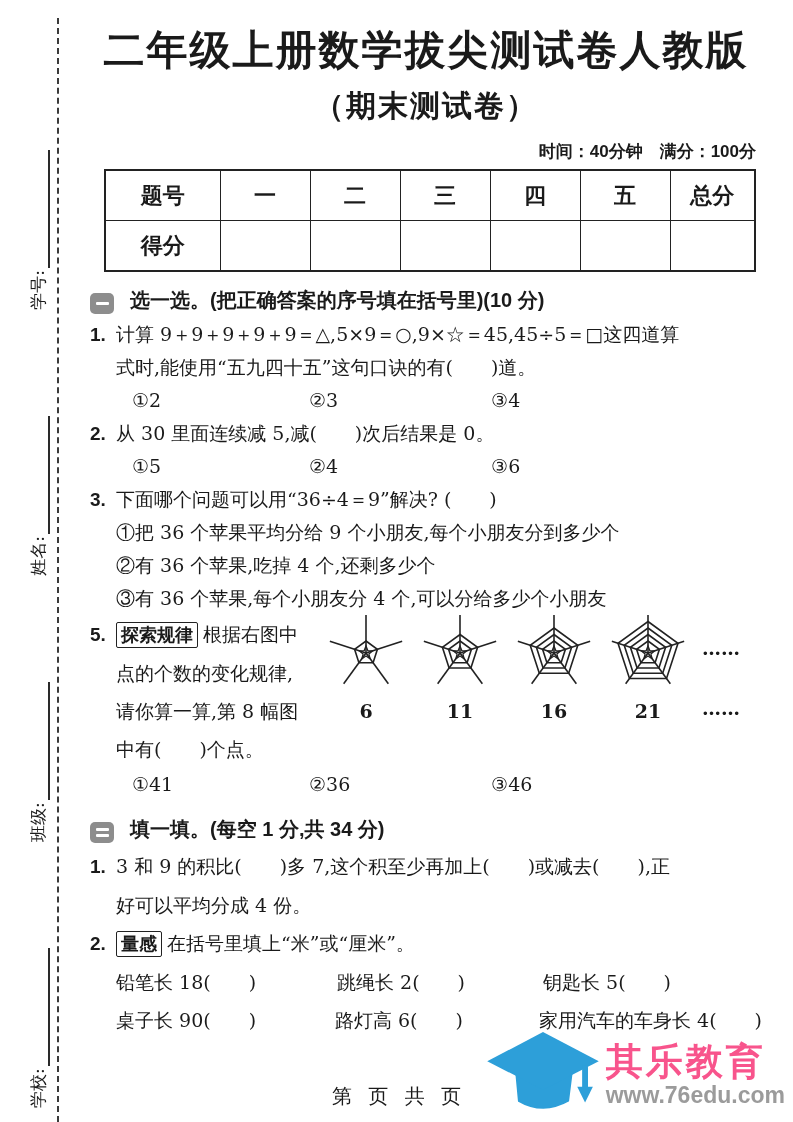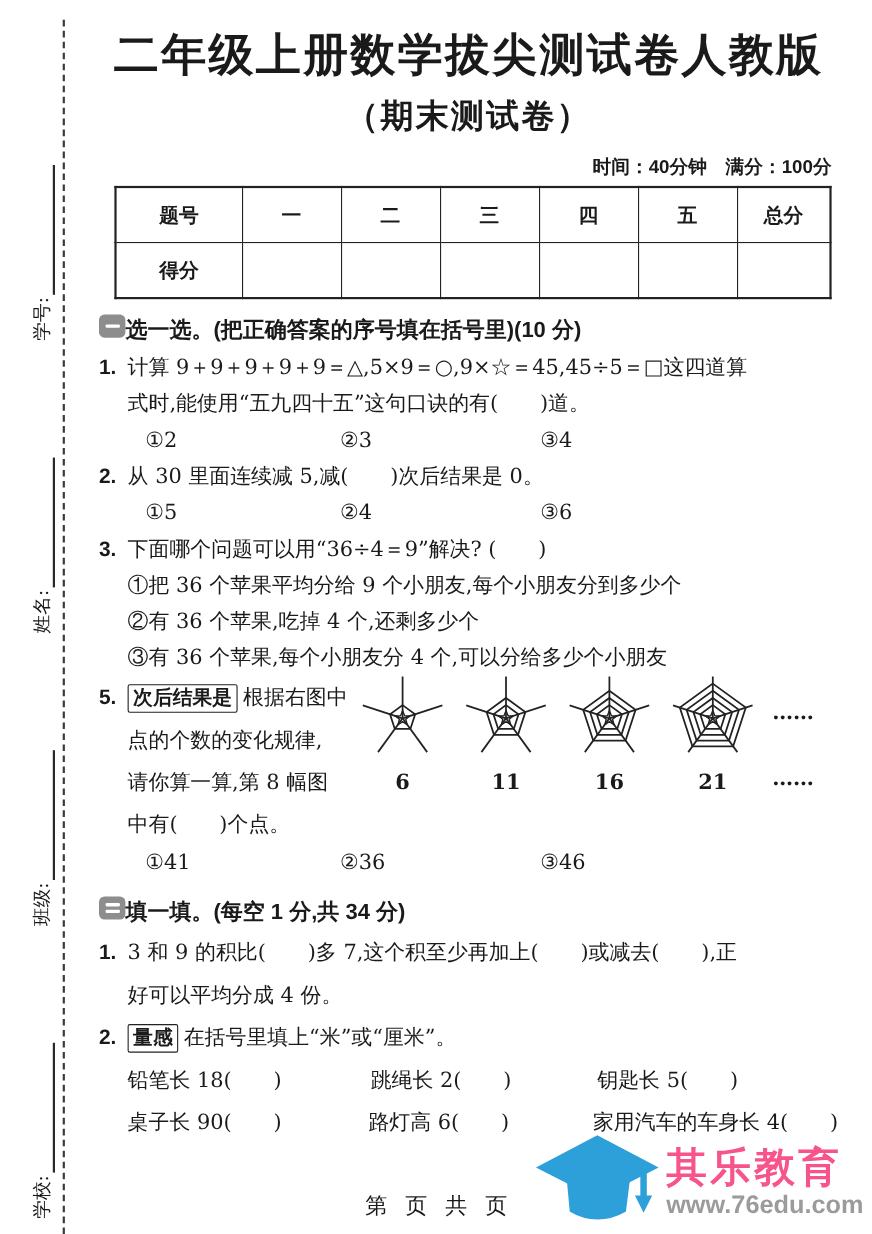--- a/index.html
+++ b/index.html
@@ -18,24 +18,24 @@
   .content{position:absolute;left:90px;top:0;width:672px;}
   .title{margin:26px 0 0 0;text-align:center;font-family:"Liberation Sans",sans-serif;
         font-weight:900;font-size:41px;letter-spacing:2px;line-height:48px;}
   .subtitle{margin:12px 0 0 0;text-align:center;font-family:"Liberation Sans",sans-serif;
         font-weight:900;font-size:30px;letter-spacing:2px;line-height:40px;}
   .meta{margin:14px 6px 6px 0;text-align:right;font-family:"Liberation Sans",sans-serif;
         font-size:17px;font-weight:600;}
   
   table.score{border-collapse:collapse;width:650px;margin-left:14px;table-layout:fixed;}
   table.score td{border:1.6px solid #222;height:47px;text-align:center;
-        font-family:"Liberation Sans",sans-serif;font-weight:700;font-size:18px;}
+        font-family:"Liberation Sans",sans-serif;font-weight:700;font-size:22px;}
   table.score{border:2px solid #222;}
   
-  .sec-head{display:flex;align-items:flex-start;gap:0;margin:14px 0 4px 0;line-height:28px;}
+  .sec-head{display:flex;align-items:flex-end;gap:16px;margin:14px 0 4px 0;line-height:28px;}
   .badge{width:24px;height:21px;border-radius:5px;background:#8d8d8d;flex:0 0 auto;
         display:inline-flex;flex-direction:column;justify-content:center;align-items:center;gap:3px;}
   .badge .bar{width:13px;height:3px;background:#fff;border-radius:1px;}
   .sec-title{font-family:"Liberation Sans",sans-serif;font-weight:700;font-size:20px;}
   
   .q-line{white-space:nowrap;line-height:33px;font-size:19px;}
   .qnum{font-family:"Liberation Sans",sans-serif;font-weight:700;display:inline-block;width:26px;}
   .cont{padding-left:26px;}
   .opts{padding-left:26px;line-height:33px;font-size:19px;white-space:nowrap;}
   .opt{display:inline-block;margin-left:16px;}
@@ -157,21 +157,21 @@
       <div class="q-line"><span class="qnum">3.</span><span>下面哪个问题可以用“36÷4＝9”解决? (　　)</span></div>
       <div class="q-line cont">①把 36 个苹果平均分给 9 个小朋友,每个小朋友分到多少个</div>
       <div class="q-line cont">②有 36 个苹果,吃掉 4 个,还剩多少个</div>
       <div class="q-line cont">③有 36 个苹果,每个小朋友分 4 个,可以分给多少个小朋友</div>
     </div>
 
 
     <div>
       <div class="q5-flex">
         <div class="q5-left">
-          <div class="q-line"><span class="qnum">5.</span><span class="tagbox">次后结果是</span><span>根据右图中</span></div>
+          <div class="q-line"><span class="qnum">5.</span><span class="tagbox">探索规律</span><span>根据右图中</span></div>
           <div class="q-line cont">点的个数的变化规律,</div>
           <div class="q-line cont">请你算一算,第 8 幅图</div>
           <div class="q-line cont">中有(　　)个点。</div>
         </div>
         <div class="q5-figs">
           <div class="fig-cell"><svg width="80" height="84" viewBox="0 0 80 84">
                 <line x1="40" y1="42" x2="40" y2="4" stroke="#222" stroke-width="1.6"></line>
                 <line x1="40" y1="42" x2="76.14014761921584" y2="30.257354213752" stroke="#222" stroke-width="1.6"></line>
                 <line x1="40" y1="42" x2="62.33583958711398" y2="72.742645786248" stroke="#222" stroke-width="1.6"></line>
                 <line x1="40" y1="42" x2="17.664160412886027" y2="72.742645786248" stroke="#222" stroke-width="1.6"></line>

